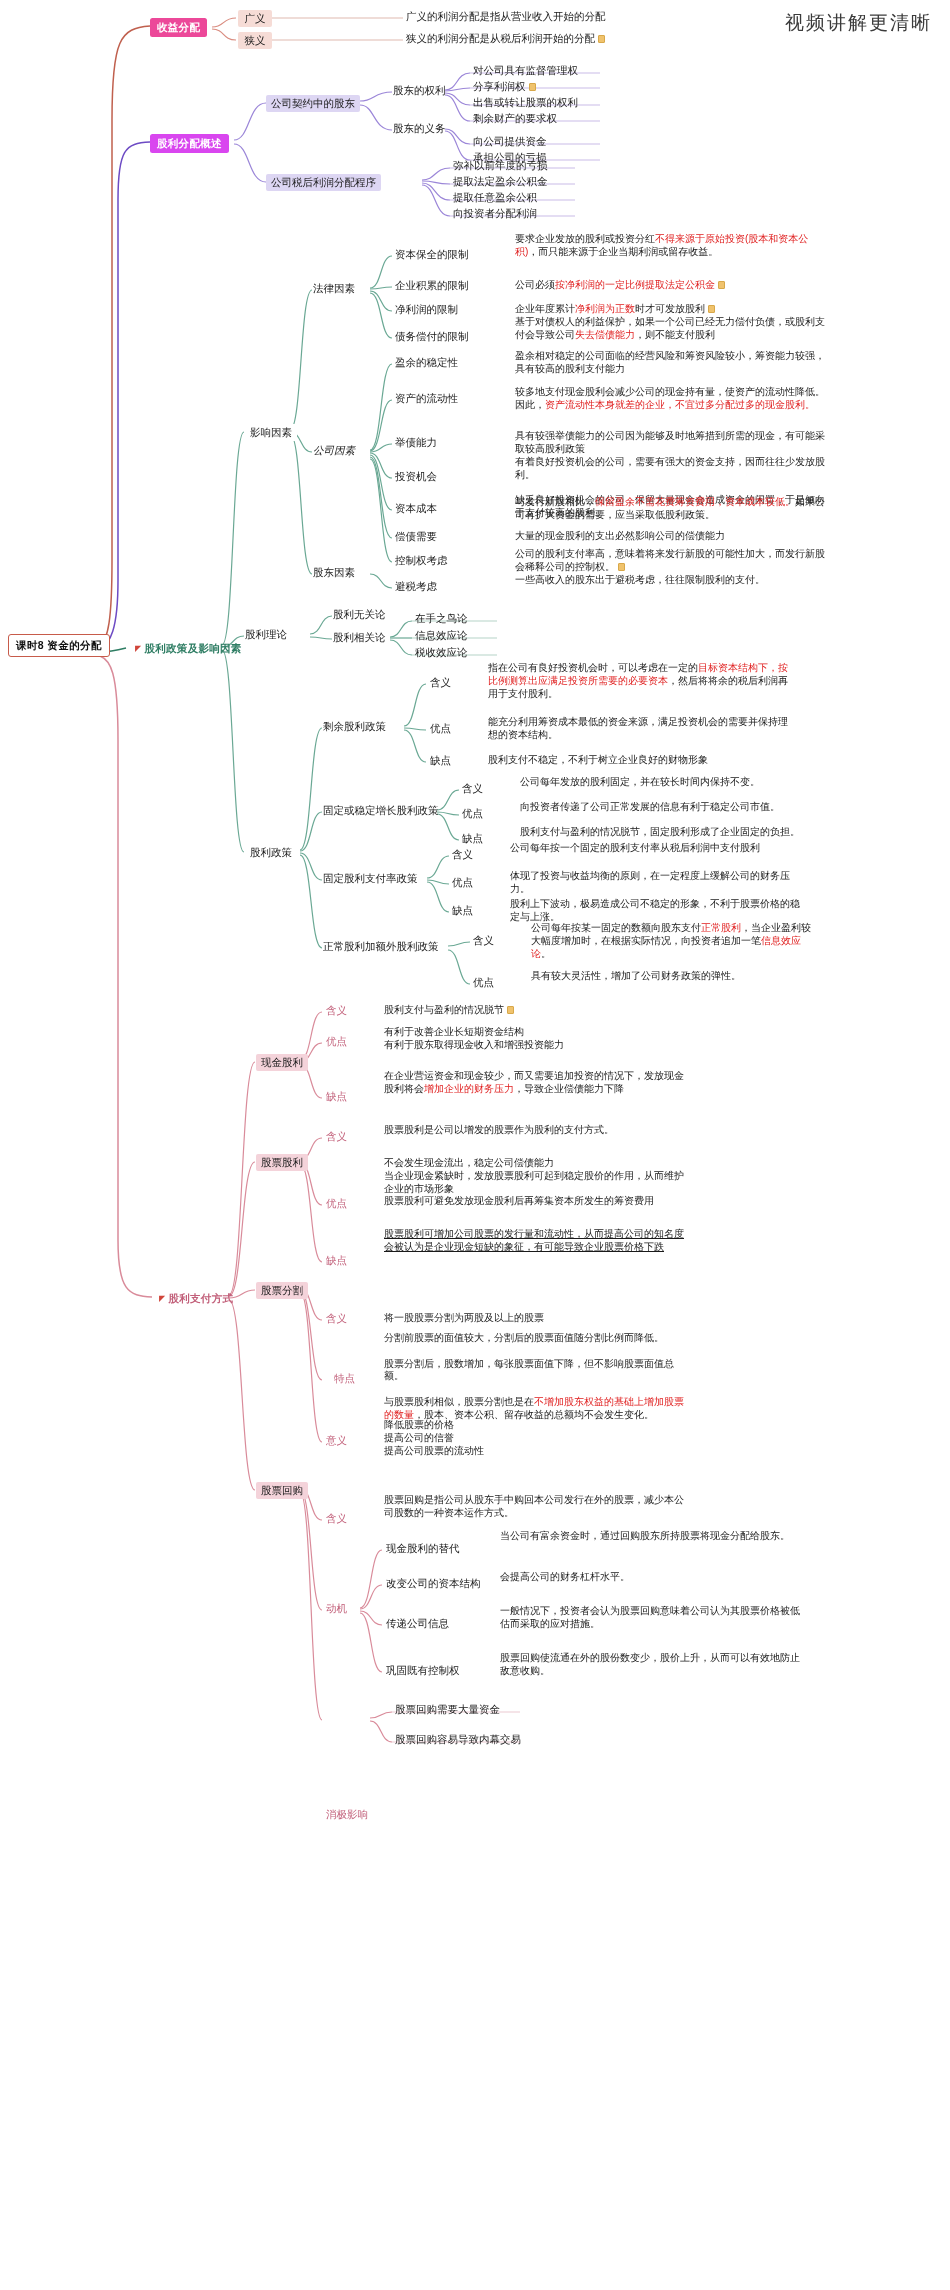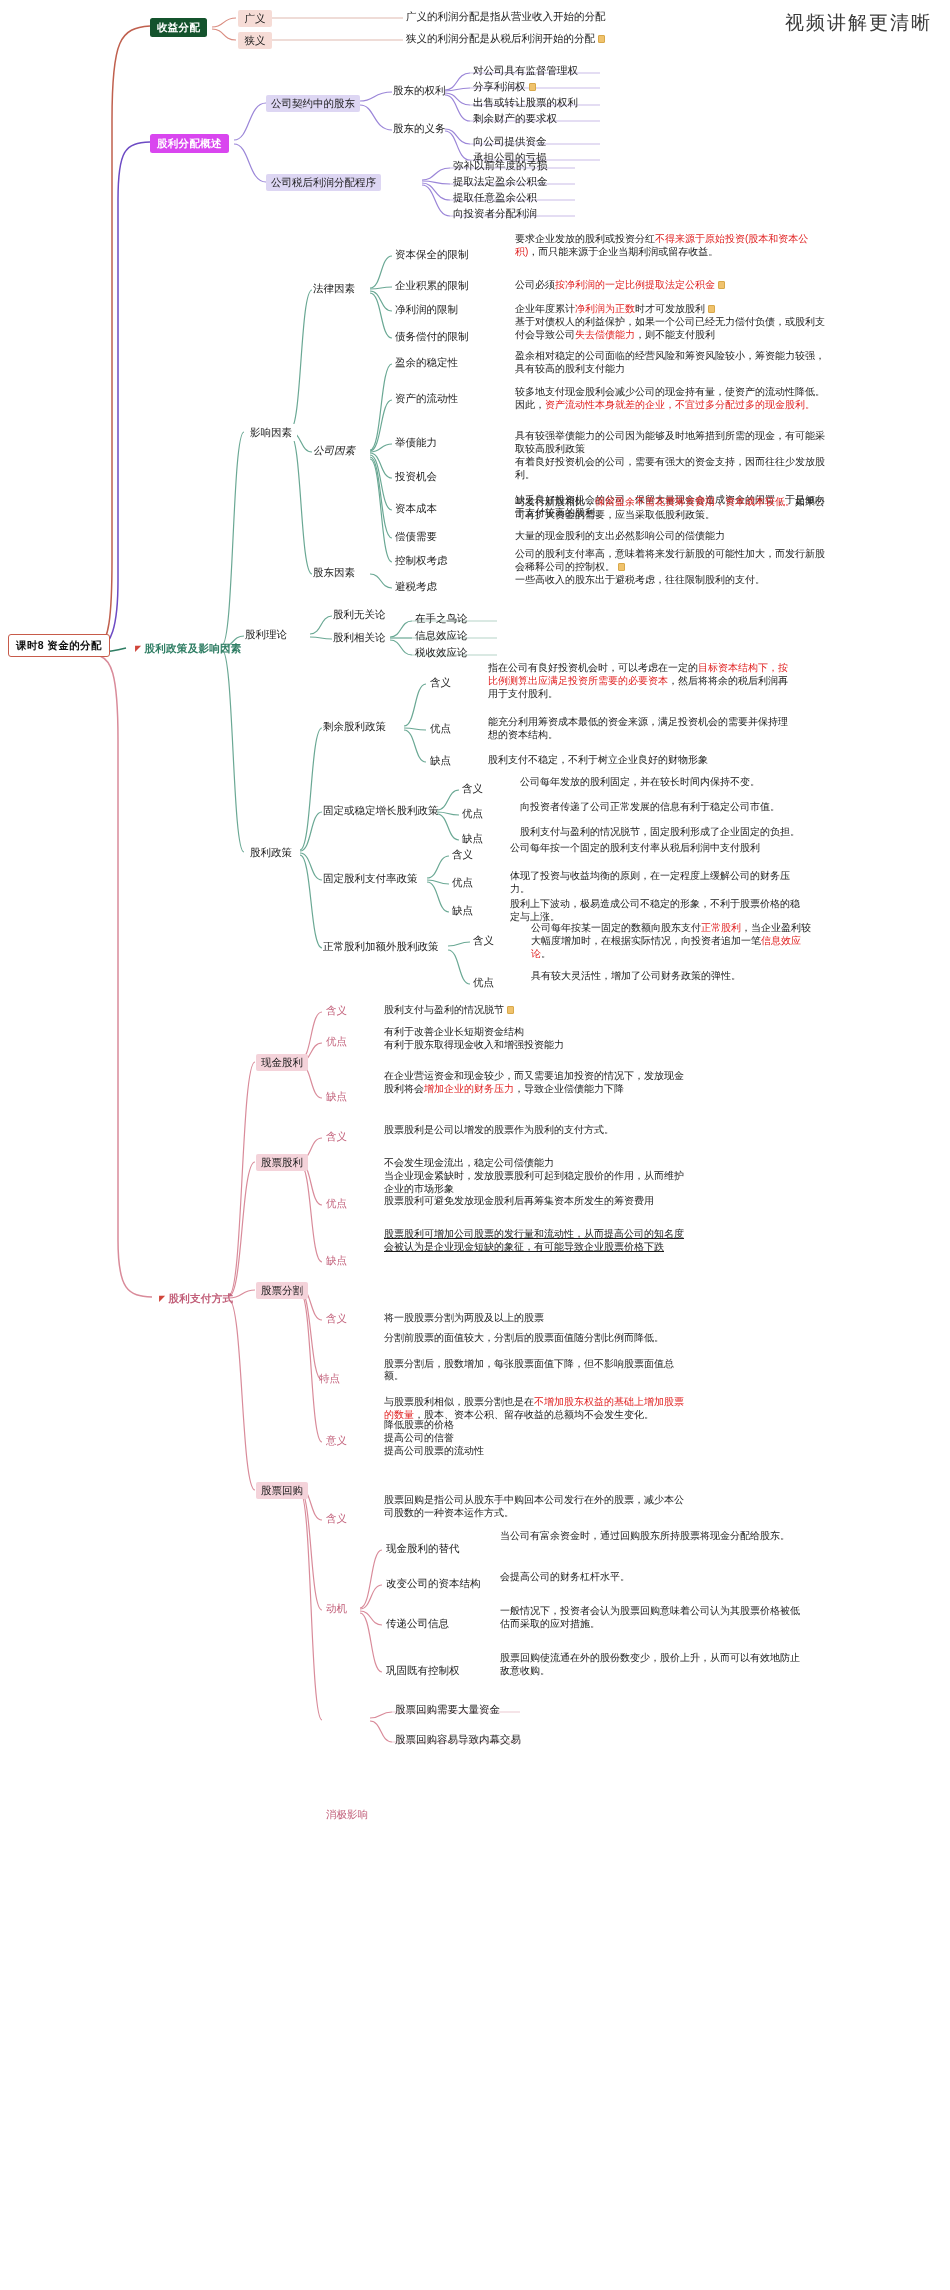--- a/index.html
+++ b/index.html
@@ -21,21 +21,21 @@
     background:#ffffff; border:1.6px solid #c75b4a;
     border-radius:3px; padding:4px 7px;
     letter-spacing:.4px;
   }
 
   
   .l1 {
     font-size:10.5px; font-weight:bold; color:#ffffff;
     padding:3px 7px; border-radius:2.5px; letter-spacing:.3px;
   }
-  .l1.red    { background:#14532d; }
+  .l1.red    { background:#ec4899; }
   .l1.purple { background:#d946ef; }
   .l1.green  { color:#2e7d63; background:transparent; font-weight:bold; }
   .l1.flagged::before {
     content:"\25E4"; color:#d0453a; font-size:8px;
     margin-right:3px; display:inline-block; transform:translateY(-1px);
   }
 
   
   .l2 { font-size:10.5px; padding:2px 5px; border-radius:2px; color:#1a1a1a; }
   .l2.redtint   { background:#f6dcd6; }
@@ -327,21 +327,21 @@
 <div class="node t" style="left:326px;top:1197px;color:#c2607a;">优点</div>
 <div class="node t sm" style="left:384px;top:1157px;width:300px;">不会发生现金流出，稳定公司偿债能力
 当企业现金紧缺时，发放股票股利可起到稳定股价的作用，从而维护企业的市场形象
 股票股利可避免发放现金股利后再筹集资本所发生的筹资费用</div>
 <div class="node t" style="left:326px;top:1254px;color:#c2607a;">缺点</div>
 <div class="node t sm" style="left:384px;top:1228px;width:300px;text-decoration:underline;">股票股利可增加公司股票的发行量和流动性，从而提高公司的知名度
 会被认为是企业现金短缺的象征，有可能导致企业股票价格下跌</div>
 
 <div class="node t" style="left:326px;top:1312px;color:#c2607a;">含义</div>
 <div class="node t sm" style="left:384px;top:1312px;width:300px;">将一股股票分割为两股及以上的股票</div>
-<div class="node t" style="left:319px;top:1372px;color:#c2607a;">特点</div>
+<div class="node t" style="left:334px;top:1372px;color:#c2607a;">特点</div>
 <div class="node t sm" style="left:384px;top:1332px;width:300px;">分割前股票的面值较大，分割后的股票面值随分割比例而降低。
 
 股票分割后，股数增加，每张股票面值下降，但不影响股票面值总额。
 
 与股票股利相似，股票分割也是在<span class="red-em">不增加股东权益的基础上增加股票的数量</span>，股本、资本公积、留存收益的总额均不会发生变化。</div>
 <div class="node t" style="left:326px;top:1434px;color:#c2607a;">意义</div>
 <div class="node t sm" style="left:384px;top:1419px;width:300px;">降低股票的价格
 提高公司的信誉
 提高公司股票的流动性</div>
 

